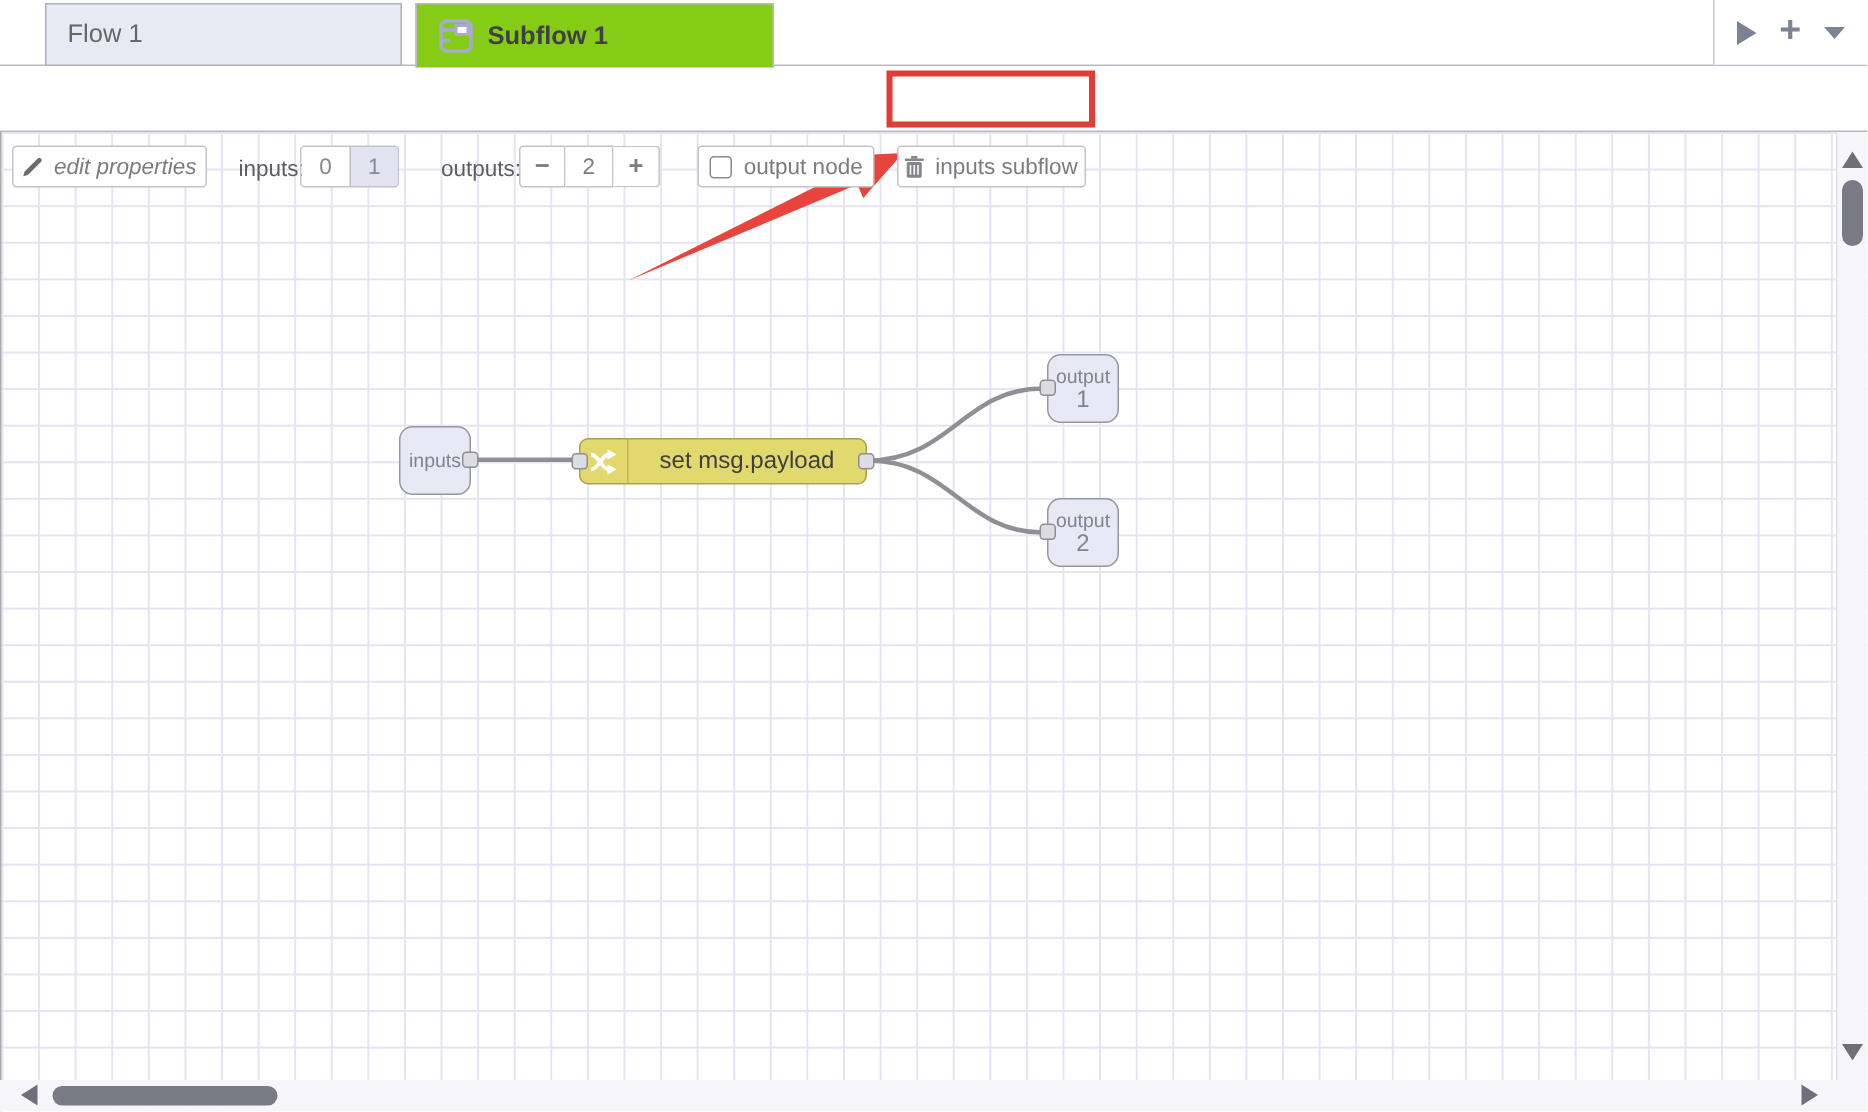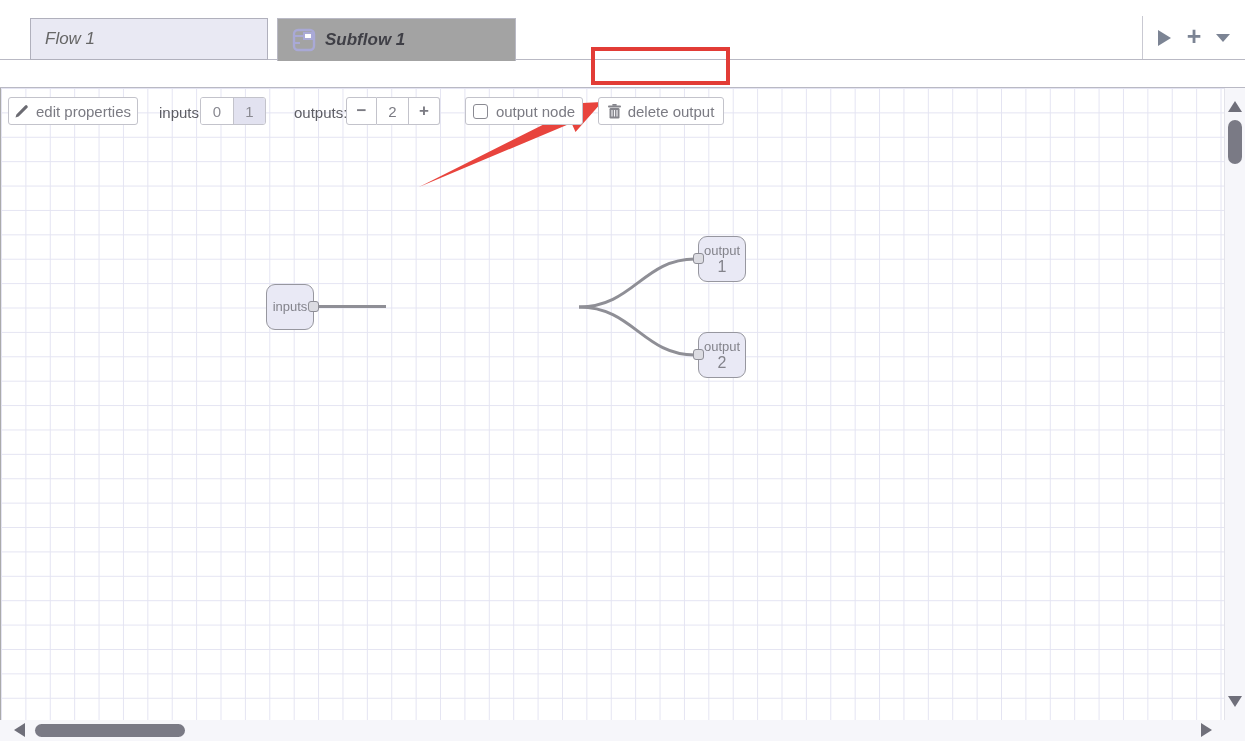--- a/index.html
+++ b/index.html
@@ -1,23 +1,23 @@
 <!DOCTYPE html>
 <html><head>
 <meta charset="utf-8">
 <style>
   * { margin:0; padding:0; box-sizing:border-box; }
   html,body { width:1245px; height:741px; font-family:"Liberation Sans", sans-serif; background:#fff; overflow:hidden; }
   #app { position:relative; width:1245px; height:741px; background:#fff; }
 
   
-  .tabbar { position:absolute; left:0; top:16px; width:1245px; height:44px; background:#fff; border-bottom:1px solid #b9b9c4; z-index:30;font-style:italic; }
+  .tabbar { position:absolute; left:0; top:0; width:1245px; height:44px; background:#fff; border-bottom:1px solid #b9b9c4; z-index:30; }
   .tab { position:absolute; top:2px; height:42px; display:flex; align-items:center; padding:0 14px; font-size:17px; cursor:pointer; }
   .tab-inactive { left:30px; width:238px; background:#e9e9f3; border:1px solid #b0b0bc; color:#666; }
-  .tab-active { left:277px; width:239px; background:#a3a3a3; border:1px solid #b9b9c4; border-bottom:none; height:43px; color:#3f3f46; font-weight:bold; z-index:31; }
+  .tab-active { left:277px; width:239px; background:#84cc16; border:1px solid #b9b9c4; border-bottom:none; height:43px; color:#3f3f46; font-weight:bold; z-index:31; }
   .subflow-icon { width:24px; height:24px; margin-right:9px; flex:0 0 auto; }
   .tabbar-right { position:absolute; right:0; top:0; height:43px; width:103px; border-left:1px solid #c9c9d2; display:flex; align-items:center; justify-content:space-evenly; background:#fff; }
   .tri-right { width:0; height:0; border-top:8px solid transparent; border-bottom:8px solid transparent; border-left:13px solid #7c8494; }
   .plus-glyph { font-size:25px; font-weight:bold; color:#7c8494; line-height:1; margin-top:-3px; }
   .tri-down { width:0; height:0; border-left:7px solid transparent; border-right:7px solid transparent; border-top:8px solid #7c8494; }
 
   
   .toolbar { position:absolute; left:0; top:45px; width:1245px; height:43px; background:#fff; border-bottom:1px solid #b9b9c4; z-index:25; }
   .tb-btn { position:absolute; top:52px; height:28px; background:#fff; border:1px solid #c3c3cb; border-radius:3px; display:flex; align-items:center; justify-content:center; font-size:15px; color:#7b7b83; cursor:pointer; }
   .tb-label { position:absolute; top:59px; font-size:15px; color:#5d5d64; }
@@ -85,21 +85,21 @@
     </div>
     <div class="tabbar-right">
       <span class="tri-right"></span>
       <span class="plus-glyph">+</span>
       <span class="tri-down"></span>
     </div>
   </div>
 
   <div class="toolbar">
 
-    <div class="tb-btn" style="left:8px; width:130px;">
+    <div class="tb-btn" style="left:8px; width:130px;font-style:italic;">
       <svg class="pencil-svg" width="14" height="14" viewBox="0 0 14 14">
         <path d="M0.5 13.5 L1.4 10.4 L10.2 1.6 A1.3 1.3 0 0 1 12.1 1.6 L12.4 1.9 A1.3 1.3 0 0 1 12.4 3.8 L3.6 12.6 Z" fill="#6b6b72"></path>
       </svg>
       <span>edit properties</span>
     </div>
 
     <span class="tb-label" style="left:159px;">inputs:</span>
     <div class="toggle-group">
       <div class="toggle-btn">0</div>
       <div class="toggle-btn sel">1</div>
@@ -115,39 +115,52 @@
       <span>output node</span>
     </div>
 
     <div class="tb-btn" style="left:598px; width:126px;">
       <svg class="trash-svg" width="13" height="15" viewBox="0 0 13 15">
         <rect x="1.5" y="4" width="10" height="10.5" rx="1.2" fill="#85858c"></rect>
         <rect x="0" y="1.6" width="13" height="1.8" rx="0.9" fill="#85858c"></rect>
         <rect x="4.4" y="0" width="4.2" height="1.8" fill="#85858c"></rect>
         <path d="M4 6 V12.5 M6.5 6 V12.5 M9 6 V12.5" stroke="#f6f6fa" stroke-width="1.1"></path>
       </svg>
-      <span>delete output</span>
+      <span>inputs subflow</span>
     </div>
   </div>
 
   <div class="red-box"></div>
 
   <div class="canvas">
 
     <svg class="wires-svg">
       <path d="M 313 218.5 L 385 218.5" stroke="#8f8f96" stroke-width="3" fill="none"></path>
       <path d="M 578 219 C 632 219 642 171 694 171" stroke="#8f8f96" stroke-width="3" fill="none"></path>
       <path d="M 578 219 C 632 219 642 267 694 267" stroke="#8f8f96" stroke-width="3" fill="none"></path>
     </svg>
 
     <div class="node io-node" id="node-input">
       <span class="l1">inputs</span>
       <div class="port" style="right:-6px; top:16px;"></div>
     </div>
 
+    <div class="node change-node">
+      <div class="change-icon-area">
+        <svg width="20" height="20" viewBox="0 0 20 20">
+          <path d="M1 15 C6 15 8 5 13 5" stroke="#fff" stroke-width="2.6" fill="none"></path>
+          <path d="M12 1.5 L18 5 L12 8.5 Z" fill="#fff"></path>
+          <path d="M1 5 C6 5 8 15 13 15" stroke="#fff" stroke-width="2.6" fill="none"></path>
+          <path d="M12 11.5 L18 15 L12 18.5 Z" fill="#fff"></path>
+        </svg>
+      </div>
+      <span class="change-label">set msg.payload</span>
+      <div class="port" style="left:-6px; top:9px;"></div>
+      <div class="port" style="right:-6px; top:9px;"></div>
+    </div>
 
     <div class="node io-node" id="node-output1">
       <span class="l1">output</span>
       <span class="l2">1</span>
       <div class="port" style="left:-6px; top:16px;"></div>
     </div>
 
     <div class="node io-node" id="node-output2">
       <span class="l1">output</span>
       <span class="l2">2</span>

